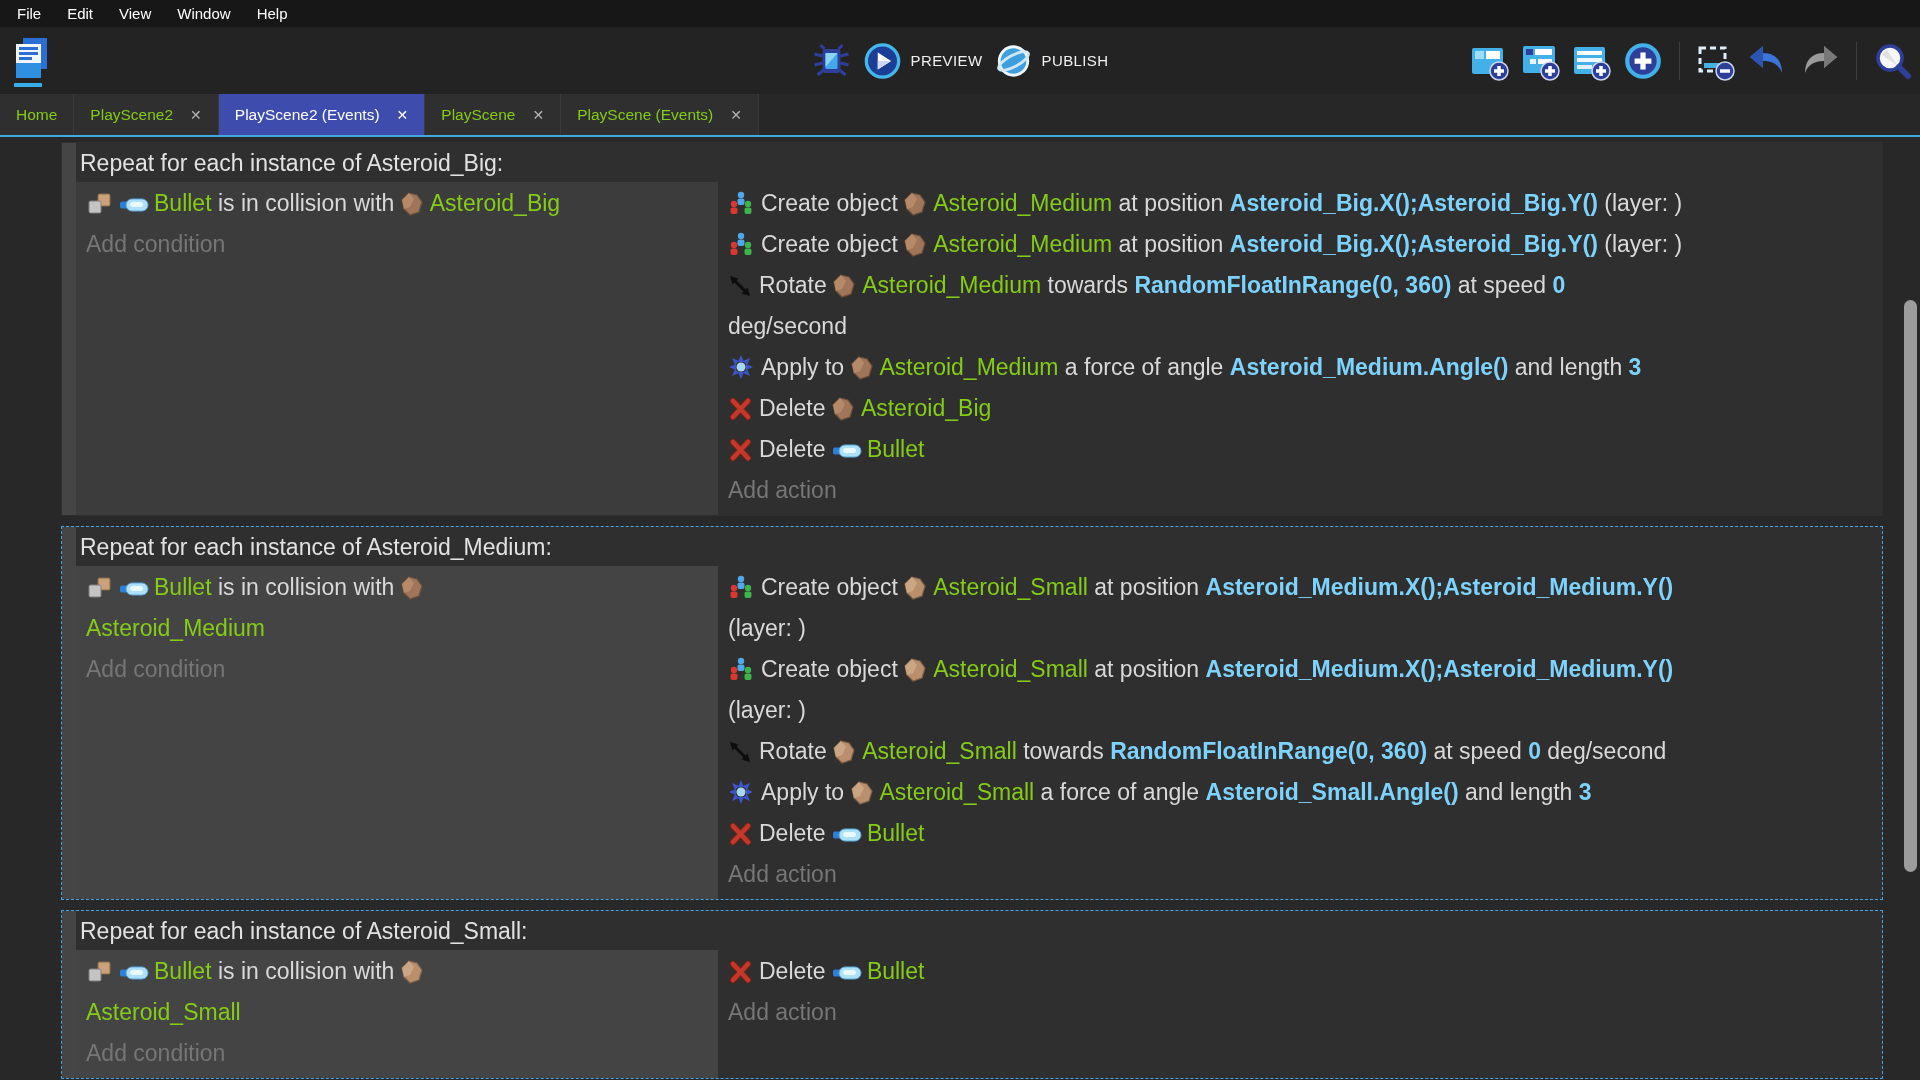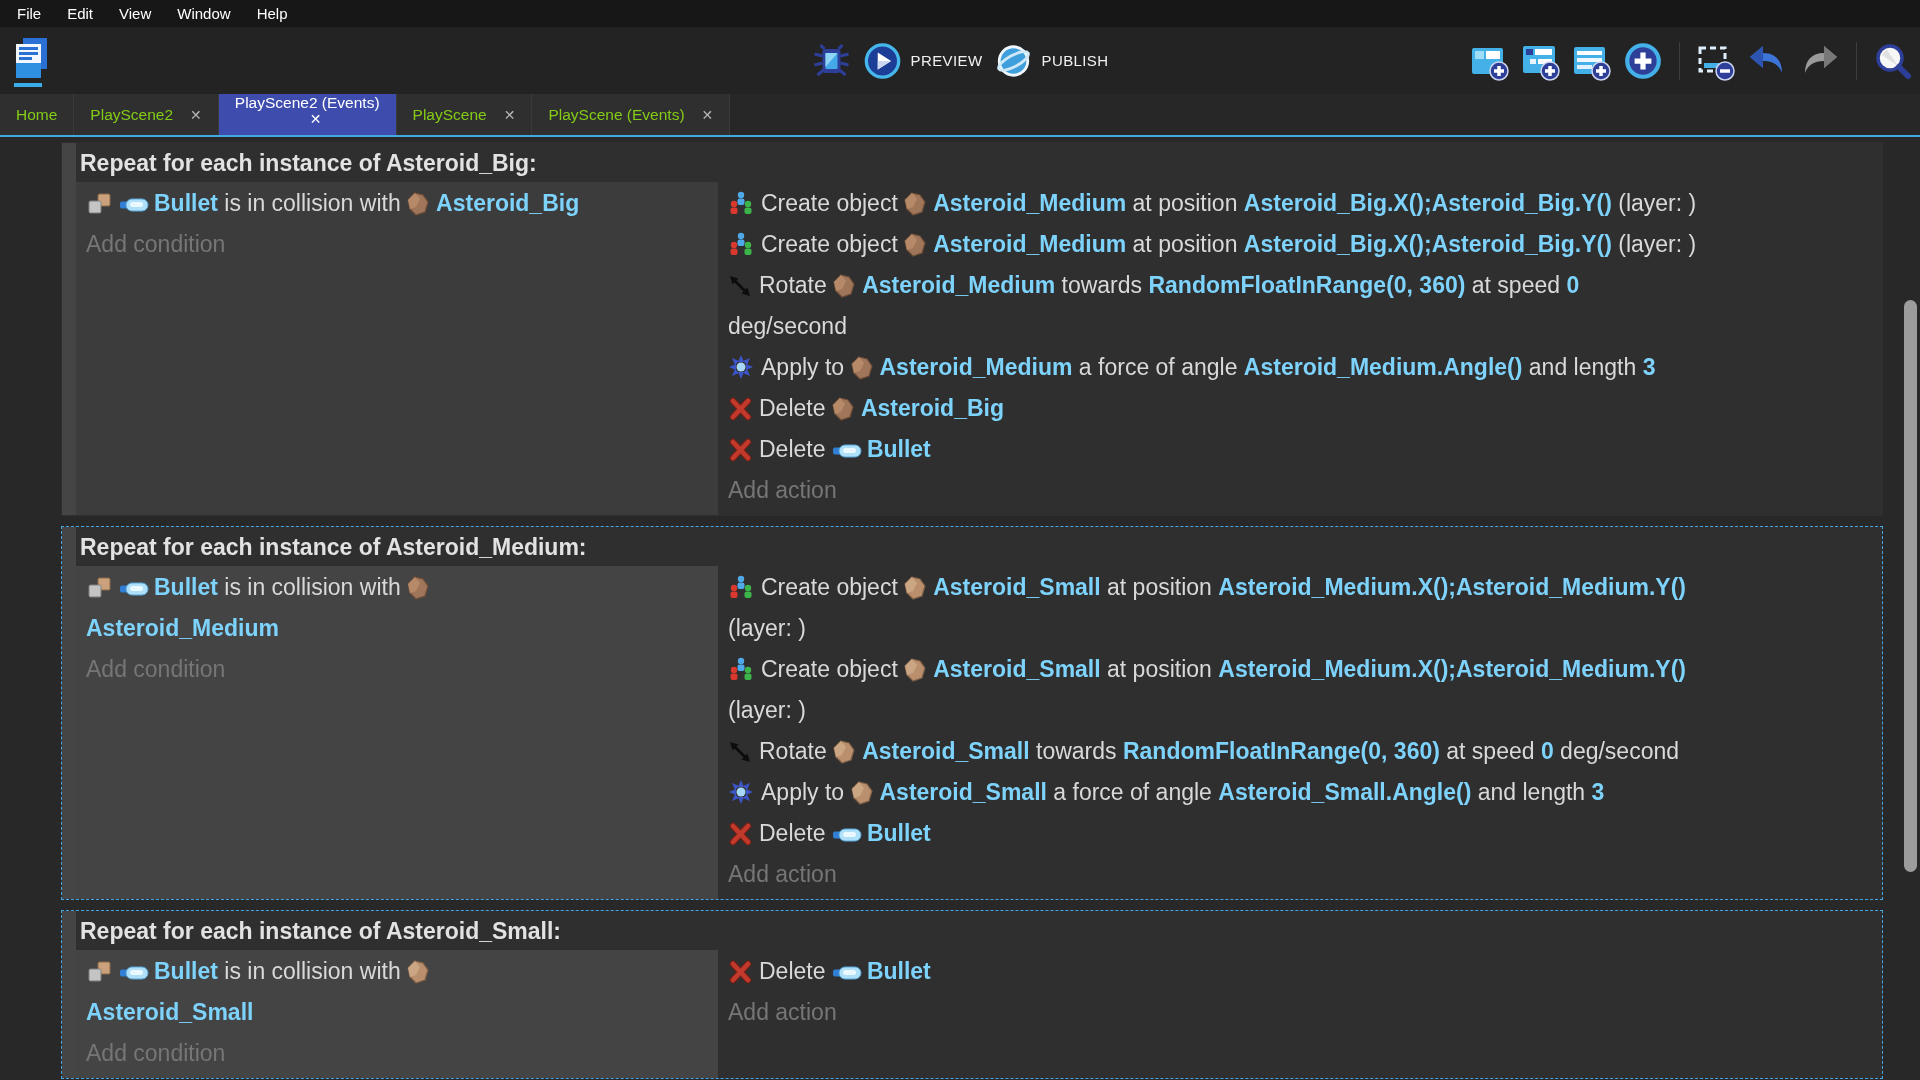--- a/index.html
+++ b/index.html
@@ -19,37 +19,37 @@
   .tb-right{position:absolute;right:6px;top:0;height:100%;display:flex;align-items:center;gap:11px;}
   .tb-btn{display:flex;align-items:center;gap:9px;background:none;border:none;padding:0;cursor:pointer;}
   .tb-label{color:#f0f0f0;font-size:15px;letter-spacing:.4px;}
   .tsep{width:1px;height:38px;background:#3d3d3d;margin:0 4px;}
   .tb-icon svg{display:block;}
   
   .tabbar{height:41px;background:#272727;display:flex;align-items:stretch;border-bottom:2px solid #42a8e0;}
   .tab{display:flex;align-items:center;padding:0 16px;background:#2f2f2f;border-right:1px solid #3a3a3a;cursor:pointer;}
   .tab-label{color:#84cc16;font-size:15.5px;}
   .tab-close{color:#b5b5b5;font-size:14px;margin-left:17px;cursor:pointer;line-height:1;}
-  .tab.active{background:#3e4cae;flex-direction:column;}
+  .tab.active{background:#3e4cae;}
   .tab.active .tab-label,.tab.active .tab-close{color:#ffffff;}
   
   .sheet{position:absolute;top:137px;left:0;right:0;bottom:0;background:#282828;
          padding:5px 0 0 61px;box-sizing:border-box;overflow:hidden;}
   .ev{position:relative;width:1822px;background:#2f2f2f;margin-bottom:10px;
       border:1px dashed transparent;box-sizing:border-box;}
   .ev.selected{border-color:#46a4e4;}
   .ev-handle{position:absolute;left:0;top:0;bottom:0;width:14px;background:#454545;}
   .ev-inner{margin-left:14px;}
-  .ev-header{font-size:23px;color:#e2e2e2;padding:4px 0 3px 4px;line-height:32px;font-weight:bold;}
+  .ev-header{font-size:23px;color:#e2e2e2;padding:4px 0 3px 4px;line-height:32px;}
   .ev-body{display:flex;align-items:stretch;}
   .conds{width:626px;background:#3c3c3c;padding:1px 6px 4px 10px;overflow:hidden;}
   .ev.selected .conds{background:#444444;}
   .acts{flex:1;padding:1px 6px 4px 10px;overflow:hidden;}
   .row{font-size:23px;line-height:41px;color:#d9d9d9;white-space:nowrap;}
-  .row .obj{color:#7dd3fc;font-weight:bold;}
+  .row .obj{color:#84cc16;font-weight:normal;}
   .row .expr{color:#7dd3fc;font-weight:bold;}
   .row.placeholder{color:#767676;}
   .icn{display:inline-block;vertical-align:-5px;margin-right:7px;}
   .icn svg{display:block;}
   .icn.bullet-icn{vertical-align:-1px;margin-right:5px;}
   
   .vscroll{position:absolute;right:3px;top:300px;width:13px;height:572px;background:#9c9c9c;border-radius:7px;}
 </style>
 </head>
 <body>

